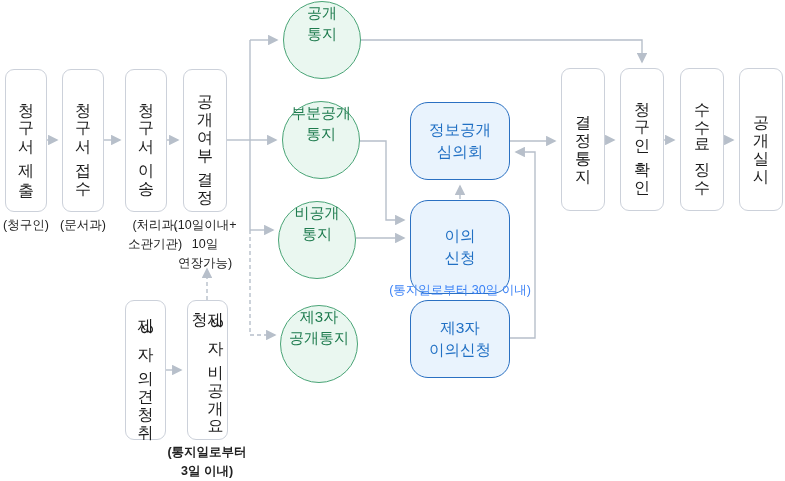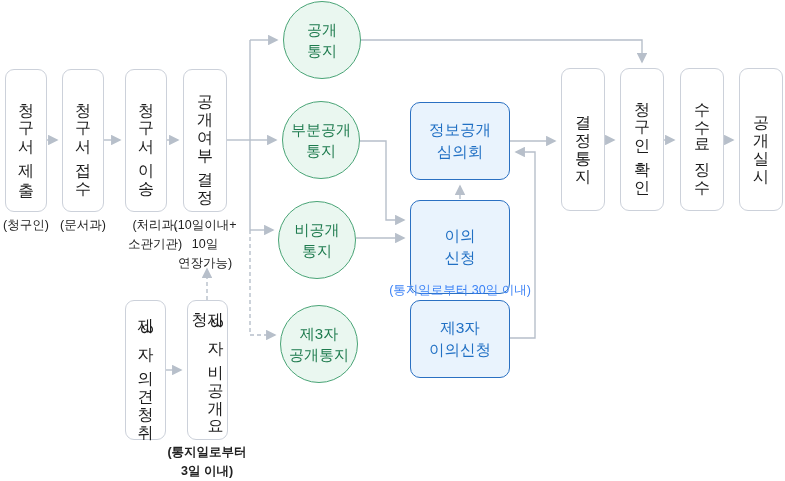--- a/index.html
+++ b/index.html
@@ -6,23 +6,23 @@
   body{font-family:"Liberation Sans","DejaVu Sans",sans-serif;}
   .canvas{position:relative;width:785px;height:481px;background:#fff;overflow:hidden;}
   svg.wires{position:absolute;left:0;top:0;z-index:1;}
   .node{position:absolute;z-index:2;box-sizing:border-box;background:#fff;
         border:1px solid #ccd1da;border-radius:9px;
         display:flex;align-items:center;justify-content:center;}
   .vlabel{writing-mode:vertical-rl;text-orientation:mixed;
           font-size:16px;letter-spacing:2px;color:#1c1c1c;line-height:1;}
   .circle{position:absolute;z-index:2;box-sizing:border-box;border-radius:50%;
           background:#eaf7f0;border:1px solid #49a476;
-          display:flex;align-items:center;justify-content:center;
+          display:flex;align-items:flex-start;justify-content:center;
           color:#1e7b4e;font-size:15px;line-height:1.4;text-align:center;white-space:pre-line;}
-  .bluebox{position:absolute;z-index:2;box-sizing:border-box;border-radius:10px;
+  .bluebox{position:absolute;z-index:2;box-sizing:border-box;border-radius:18px;
            background:#e9f3fd;border:1px solid #2a70c2;
            display:flex;align-items:center;justify-content:center;
            color:#2170c4;font-size:15.5px;line-height:1.45;text-align:center;white-space:pre-line;}
   .caption{position:absolute;z-index:2;font-size:12.5px;color:#222;
            text-align:center;white-space:pre-line;line-height:1.5;width:130px;}
   .caption.green{color:#3b82f6;width:210px;}
 </style>
 </head>
 <body>
 

